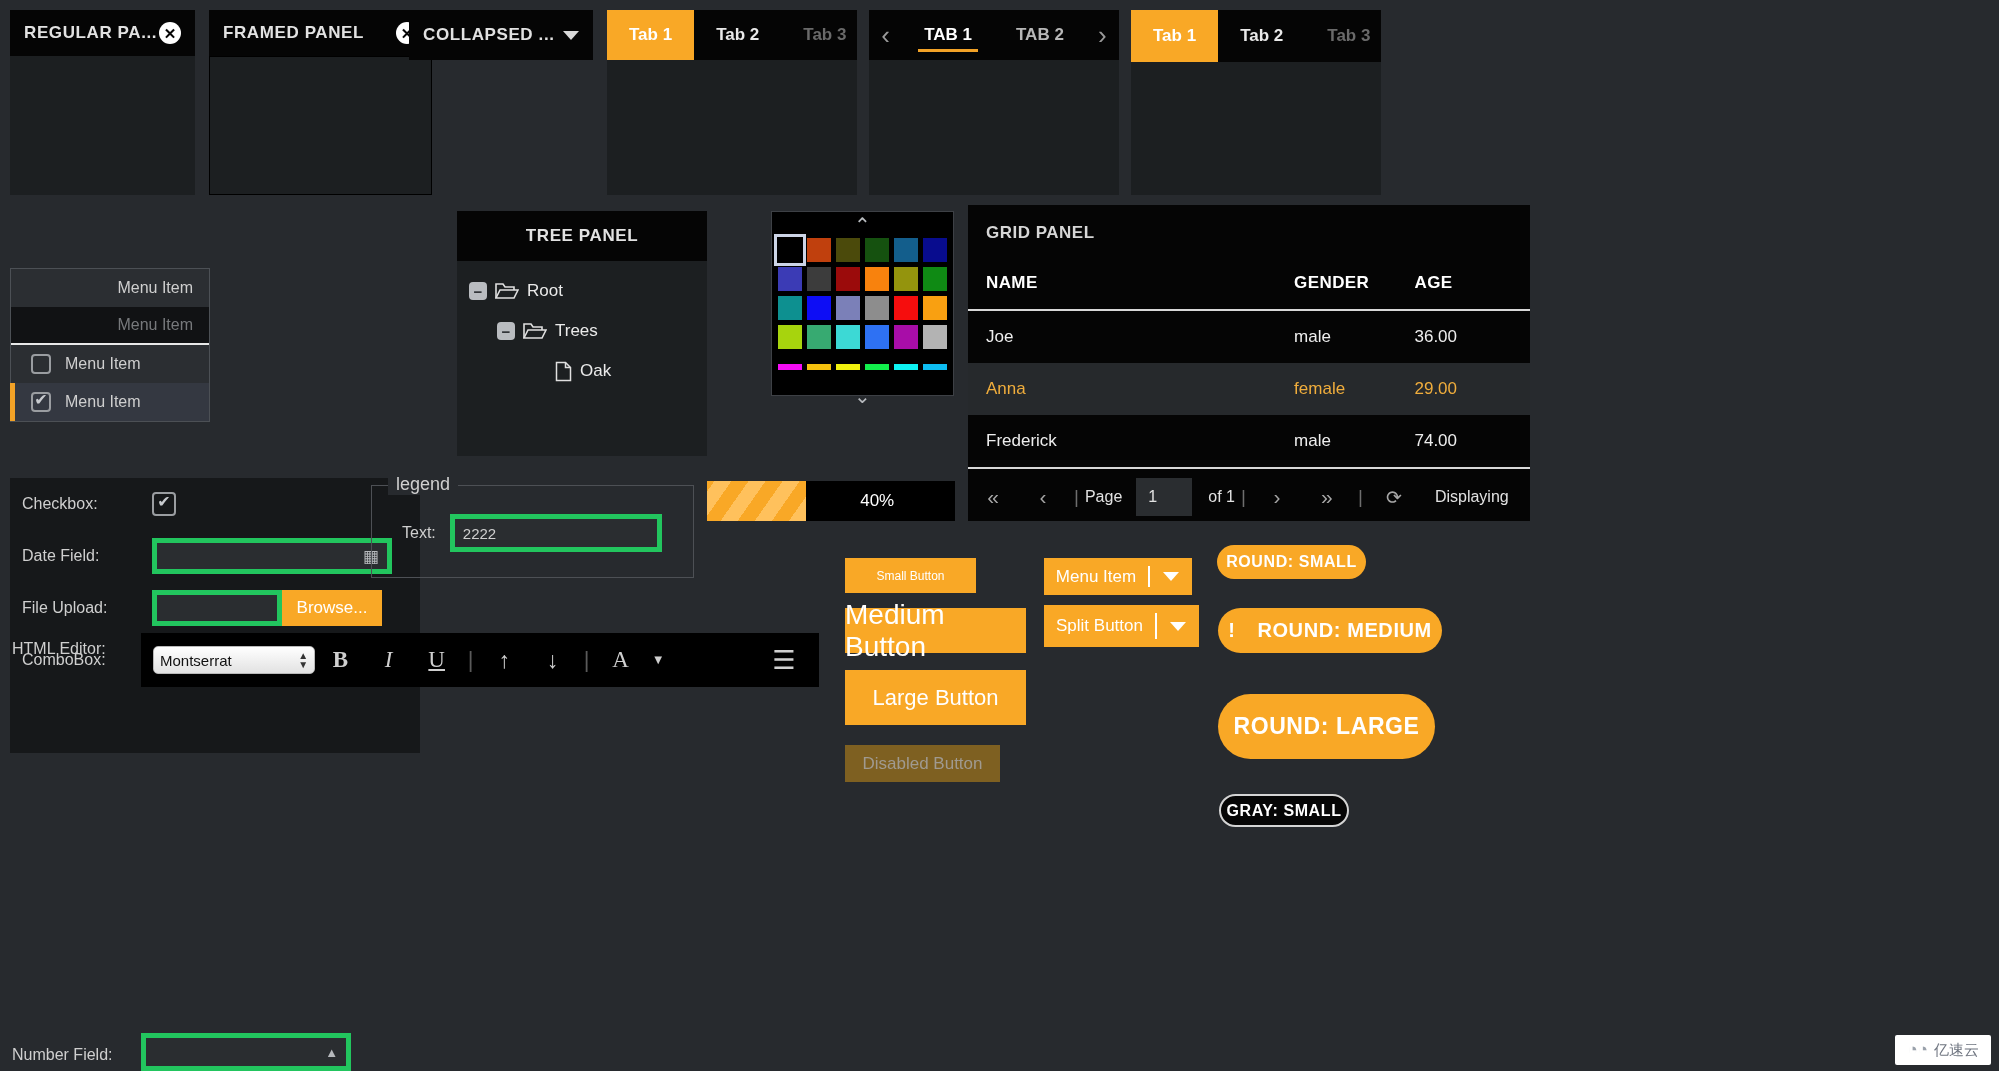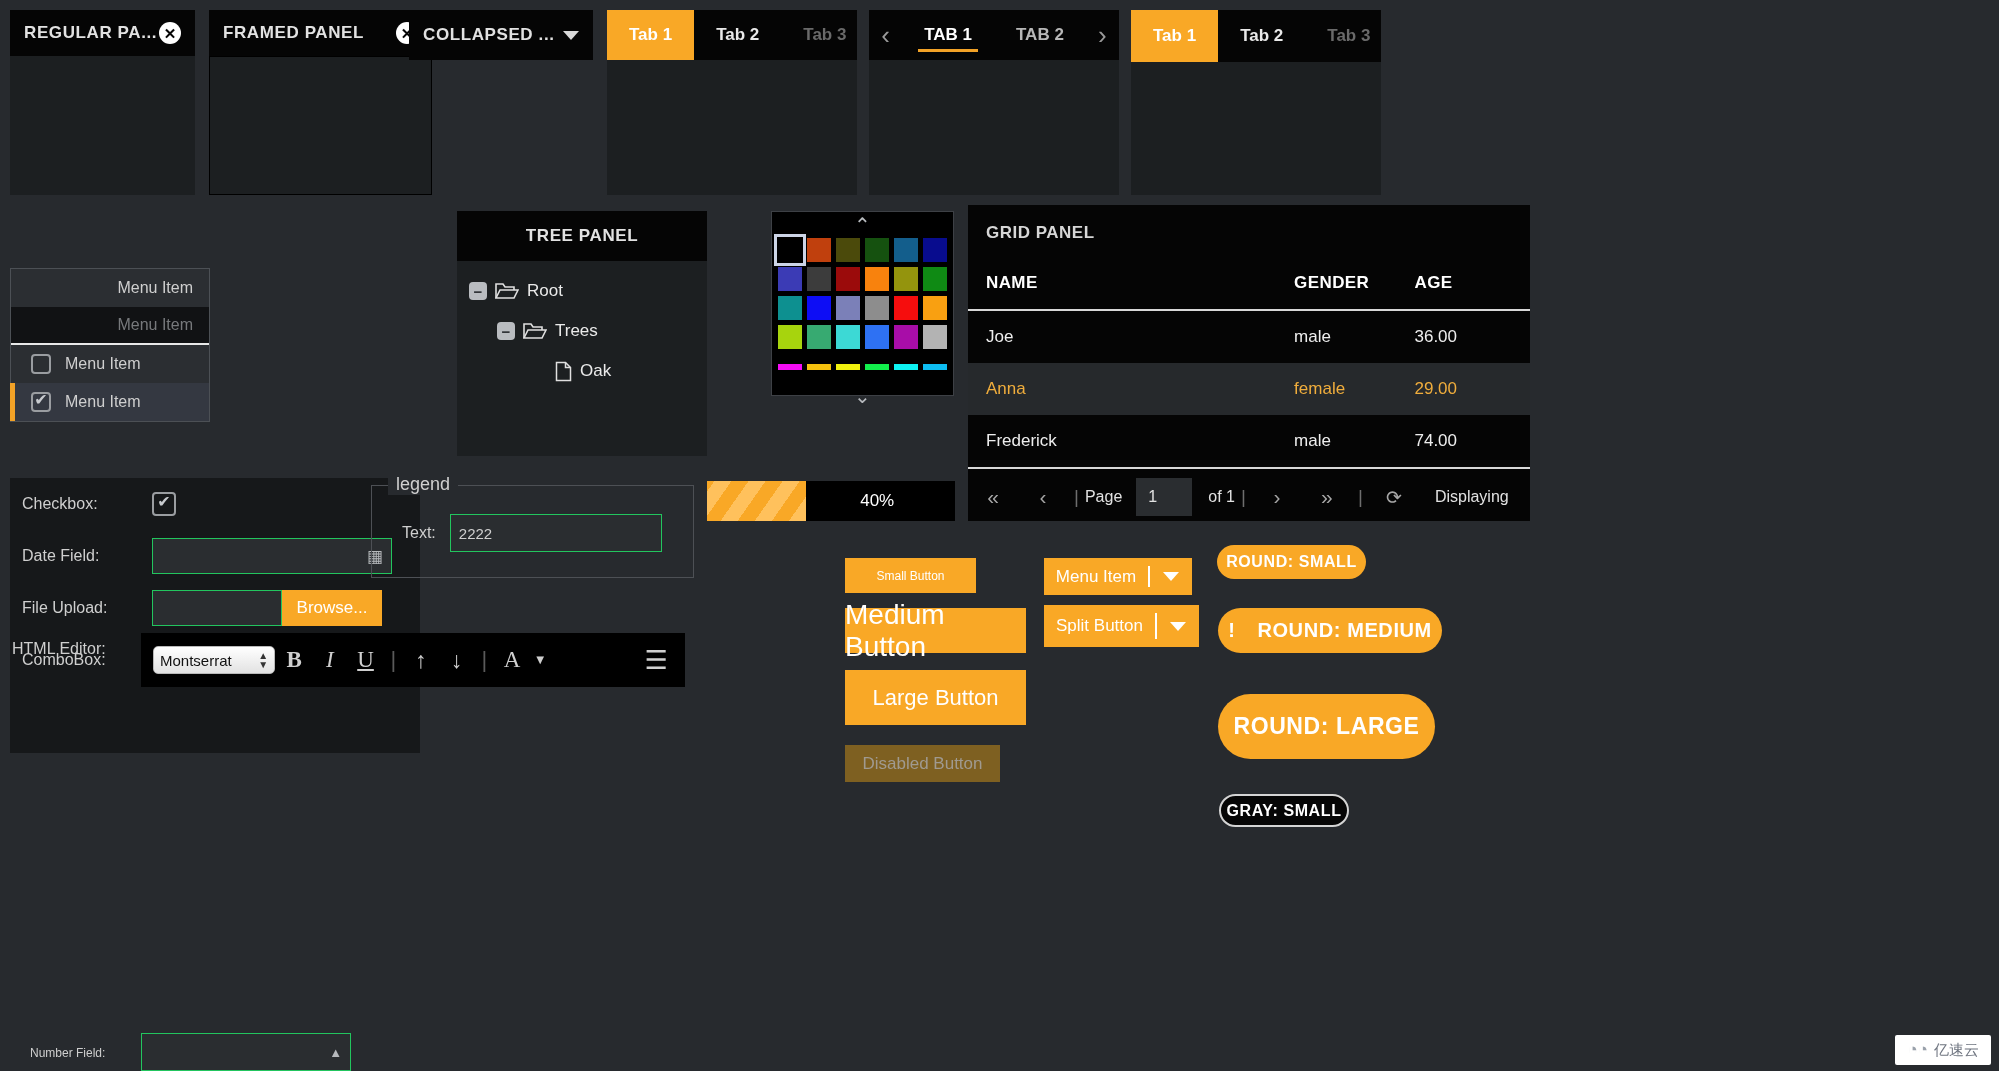--- a/index.html
+++ b/index.html
@@ -75,21 +75,21 @@
   .cbx.on::after {
     content: "✔"; font-size: 16px; color: #c8cbcf; line-height: 1;
     position: relative; top: -2px;
   }
 
   
   .formblock { position: absolute; background: #16181a; }
   .frow { display: flex; align-items: center; height: 52px; padding-left: 12px; }
   .flabel { font-size: 16px; color: #cfcfcf; width: 130px; flex: none; }
   .finput {
-    background: #2a2d30; border: 1px solid #22c55e; height: 36px;
+    background: #2a2d30; border: 5px solid #22c55e; height: 36px;
     display: flex; align-items: center; padding: 0 8px; color: #cfcfcf; font-size: 15px;
   }
   .cal-ico { margin-left: auto; font-size: 17px; color: #b6b9bc; }
   .btn-orange {
     background: #f9a826; color: #fff; display: flex; align-items: center;
     justify-content: center; font-size: 17px; border: none;
   }
   .dd-caret { margin-left: auto; width: 0; height: 0;
     border-left: 7px solid transparent; border-right: 7px solid transparent;
     border-top: 8px solid #b6b9bc; }
@@ -267,38 +267,38 @@
     <div class="frow">
       <span class="flabel">ComboBox:</span>
       <span class="finput" style="width:240px;">
         <span></span>
         <span class="dd-caret"></span>
       </span>
     </div>
   </div>
 
   <div style="position:absolute;left:12px;top:640px;font-size:16px;color:#cfcfcf;">HTML Editor:</div>
-  <div class="editor-bar" style="position:absolute;left:141px;top:633px;width:544px;height:54px;">
+  <div class="editor-bar" style="position:absolute;left:141px;top:633px;width:678px;height:54px;">
     <div class="font-select">
       <span>Montserrat</span>
       <span class="spin">▲<br>▼</span>
     </div>
     <div class="ebtn" style="font-weight:700;">B</div>
     <div class="ebtn" style="font-style:italic;">I</div>
     <div class="ebtn" style="text-decoration:underline;">U</div>
     <div class="esep">|</div>
     <div class="ebtn" style="font-family:'Liberation Sans',sans-serif;">↑</div>
     <div class="ebtn" style="font-family:'Liberation Sans',sans-serif;">↓</div>
     <div class="esep">|</div>
     <div class="ebtn">A</div>
     <div class="ebtn" style="width:26px;font-size:13px;">▼</div>
     <div class="ebtn" style="margin-left:88px;font-family:'Liberation Sans',sans-serif;font-size:26px;">☰</div>
   </div>
 
-  <div style="position:absolute;left:12px;top:1046px;font-size:12px;color:#cfcfcf;margin-left:18px;">Number Field:</div>
+  <div style="position:absolute;left:12px;top:1046px;font-size:16px;color:#cfcfcf;">Number Field:</div>
   <div class="finput" style="position:absolute;left:141px;top:1033px;width:210px;height:38px;">
     <span></span>
     <span style="margin-left:auto;color:#b6b9bc;font-size:13px;">▲</span>
   </div>
 
   <div class="panel" style="left:457px;top:211px;width:250px;height:245px;">
     <div class="panel-head" style="height:50px;justify-content:center;">
       <span class="panel-title">TREE PANEL</span>
     </div>
     <div class="panel-body" style="height:195px;padding-top:10px;">

